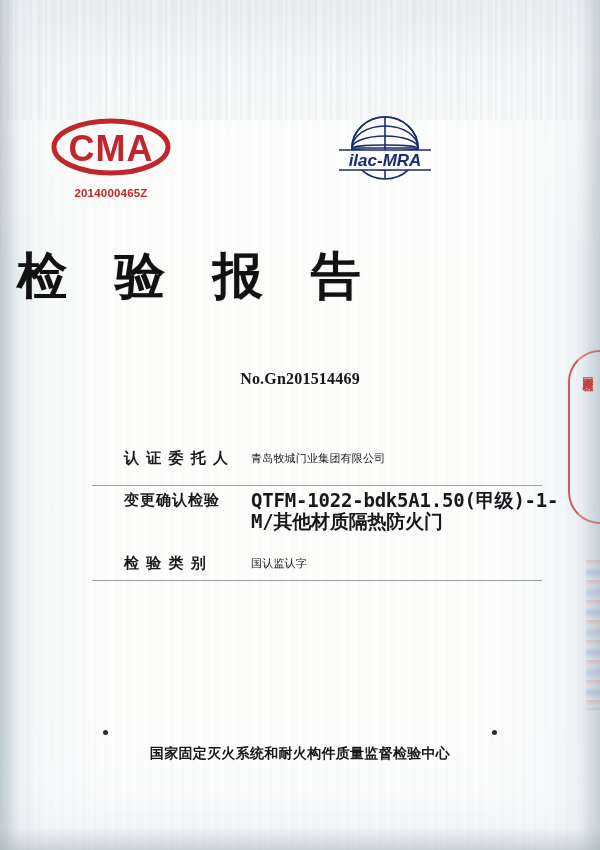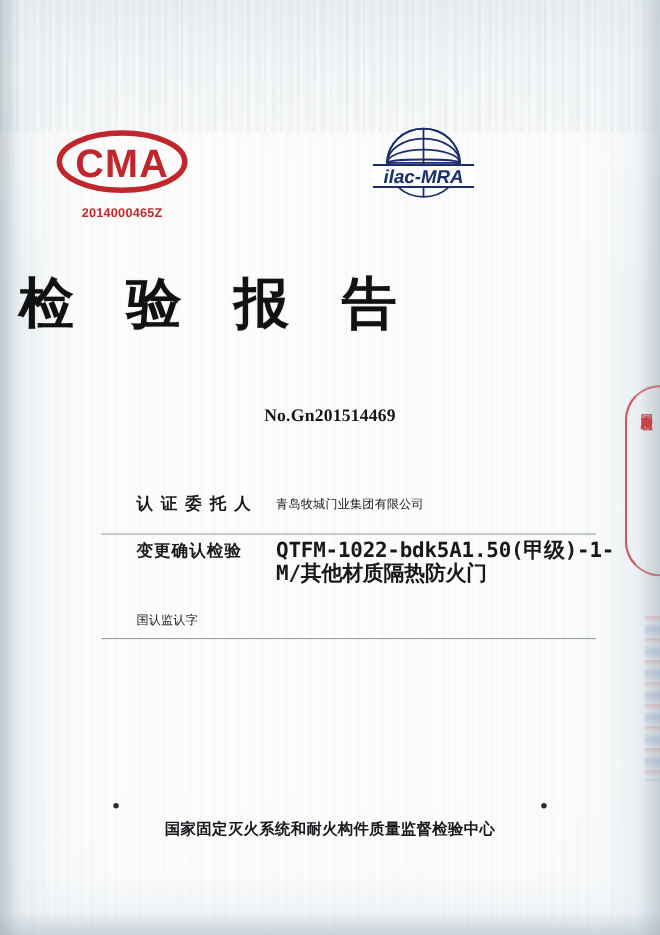--- a/index.html
+++ b/index.html
@@ -313,20 +313,21 @@
       <div class="field-label">认 证 委 托 人</div>
       <div class="field-value">青岛牧城门业集团有限公司</div>
     </div>
 
     <div class="field-row">
       <div class="field-label">变更确认检验</div>
       <div class="field-value mono">QTFM-1022-bdk5A1.50(甲级)-1-M/其他材质隔热防火门</div>
     </div>
 
     <div class="field-row">
+      <div class="field-label">检 验 类 别</div>
       <div class="field-value">国认监认字</div>
     </div>
 
   </div>
 
   <div class="dot-mark" id="dot-left"></div>
   <div class="dot-mark" id="dot-right"></div>
 
   <div class="footer">国家固定灭火系统和耐火构件质量监督检验中心</div>
 

